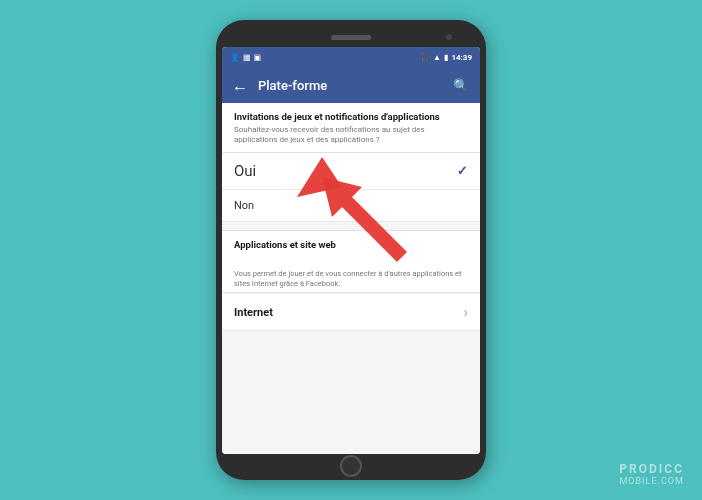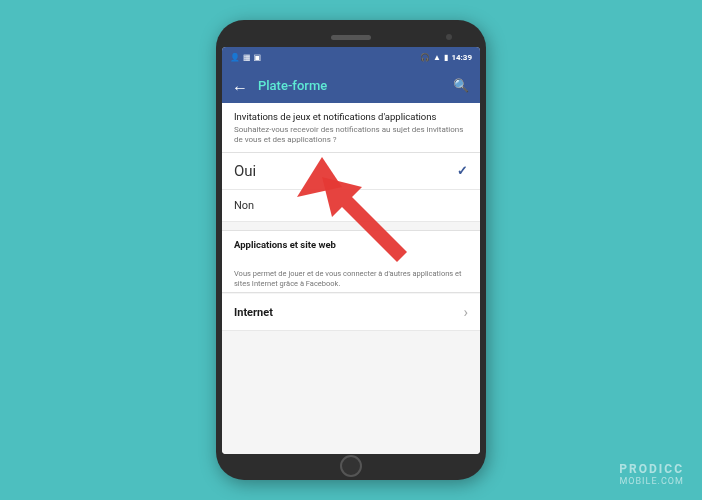--- a/index.html
+++ b/index.html
@@ -40,29 +40,29 @@
           <div style="display:flex; align-items:center; gap:3px; font-size:8px; color:white;">
             <span>🎧</span>
             <span>▲</span>
             <span>▮</span>
             <span style="font-size:8px; font-weight:bold;">14:39</span>
           </div>
         </div>
 
         <div style="background:#3b5998; height:36px; display:flex; align-items:center; padding:0 10px; gap:10px;">
           <span style="color:white; font-size:16px; cursor:pointer;">←</span>
-          <span style="flex:1; color:#5eead4; font-size:13px; font-weight:500;">Plate-forme</span>
+          <span style="flex:1; color:#ffffff; font-size:13px; font-weight:500;">Plate-forme</span>
           <span style="color:white; font-size:13px;">🔍</span>
         </div>
 
         <div style="flex:1; background:#f5f5f5; overflow:hidden;">
 
           <div style="background:white; padding:8px 12px 6px; border-bottom:1px solid #e0e0e0;">
-            <div style="font-size:9.5px; font-weight:normal; color:#1a1a1a; margin-bottom:3px;">Invitations de jeux et notifications d'applications</div>
-            <div style="font-size:8px; color:#777; line-height:1.3;">Souhaitez-vous recevoir des notifications au sujet des invitations de vous et des applications ?</div>
+            <div style="font-size:9.5px; font-weight:bold; color:#1a1a1a; margin-bottom:3px;">Invitations de jeux et notifications d'applications</div>
+            <div style="font-size:8px; color:#777; line-height:1.3;">Souhaitez-vous recevoir des notifications au sujet des applications de jeux et des applications ?</div>
           </div>
 
           <div style="background:white;">
 
             <div style="display:flex; align-items:center; justify-content:space-between; padding:9px 12px; border-bottom:1px solid #e8e8e8; background:white; cursor:pointer;">
               <span style="font-size:15px; color:#333;">Oui</span>
               <span style="color:#3b5998; font-size:13px; font-weight:bold;">✓</span>
             </div>
 
             <div style="display:flex; align-items:center; justify-content:space-between; padding:9px 12px; border-bottom:1px solid #e8e8e8; background:white; cursor:pointer;text-align:right;">

